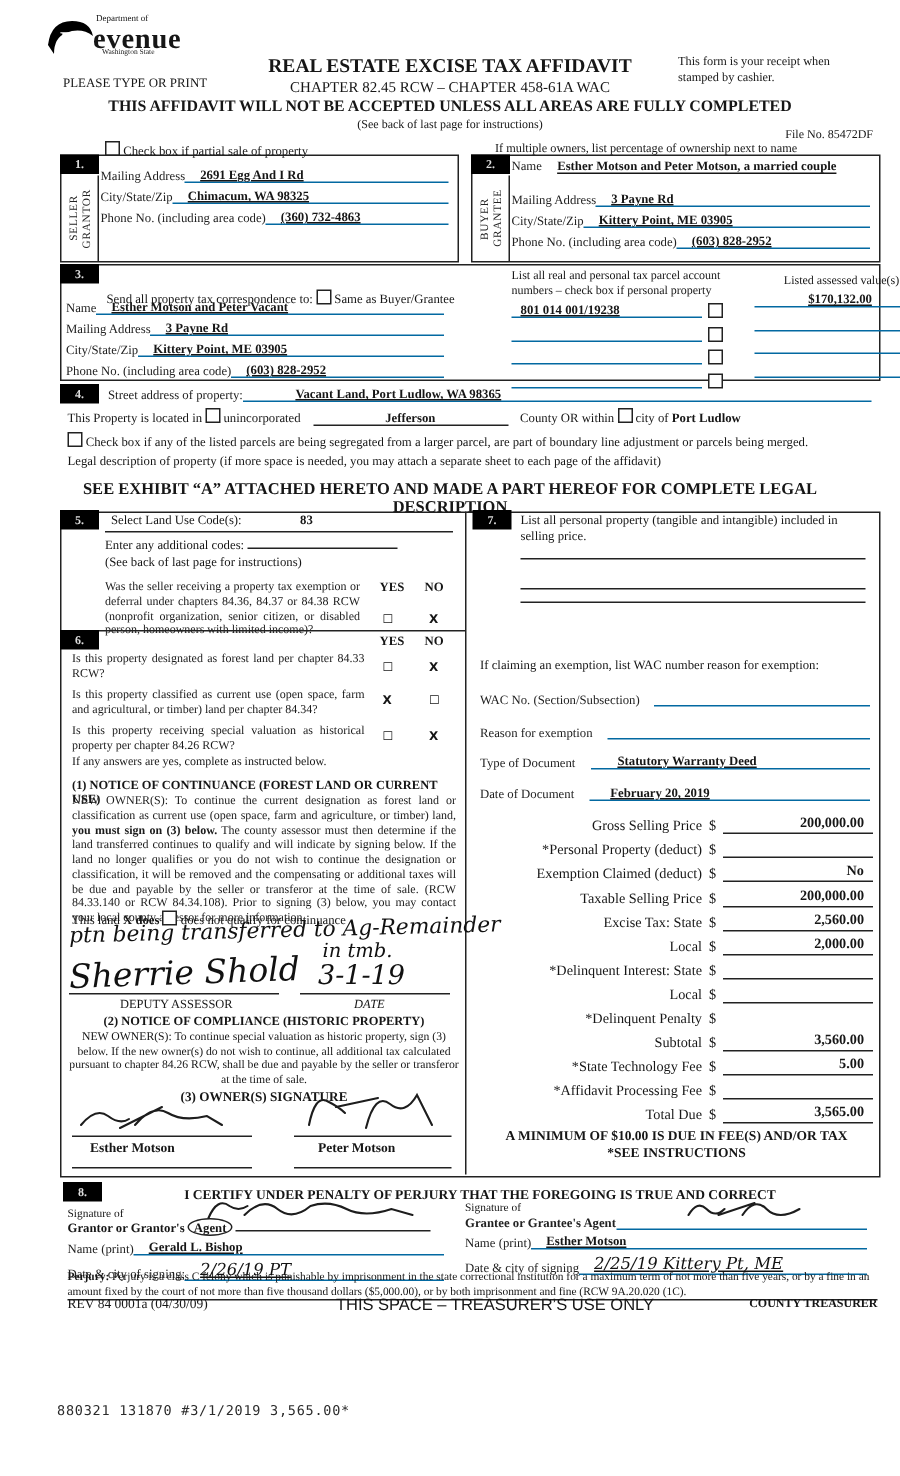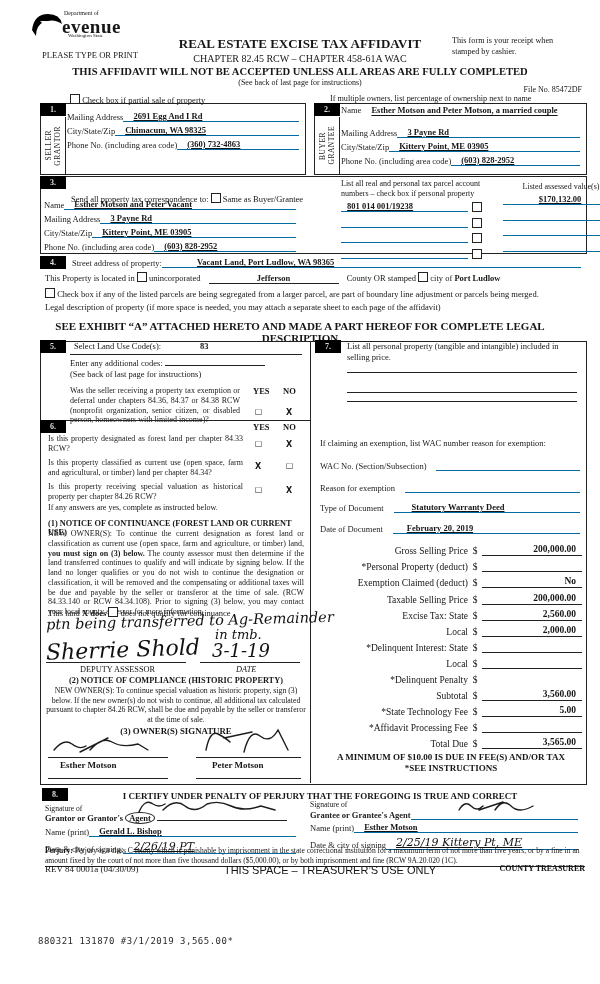--- a/index.html
+++ b/index.html
@@ -170,21 +170,21 @@
     <div class="frow" style="margin-bottom:0;">
         <span class="flabel">Street address of property:</span>
       <span class="fline" style="padding-left:35px;">Vacant Land, Port Ludlow, WA  98365</span>
       </div>
   </div>
   <div class="abs" style="left:45px;top:272px;width:540px;">
     <span>This Property is located in</span>
     <span class="cb"></span>
     <span>unincorporated</span>
     <span class="uline b ctr" style="display:inline-block;width:130px;margin:0 6px;">Jefferson</span>
-    <span>County OR  stamped</span>
+    <span>County OR  within</span>
     <span class="cb"></span>
     <span>city of</span>
     <span class="b">Port Ludlow</span>
   </div>
   <div class="abs" style="left:45px;top:288px;width:540px;">
     <span class="cb"></span>
     <span>Check box if any of the listed parcels are being segregated from a larger parcel, are part of boundary line adjustment or parcels being merged.</span>
   </div>
   <div class="abs" style="left:45px;top:302px;width:540px;">Legal description of property (if more space is needed, you may attach a separate sheet to each page of the affidavit)</div>
   <div class="abs ctr b" style="left:20px;top:320px;width:560px;font-size:11px;">SEE EXHIBIT “A” ATTACHED HERETO AND MADE A PART HEREOF FOR COMPLETE LEGAL DESCRIPTION</div>

